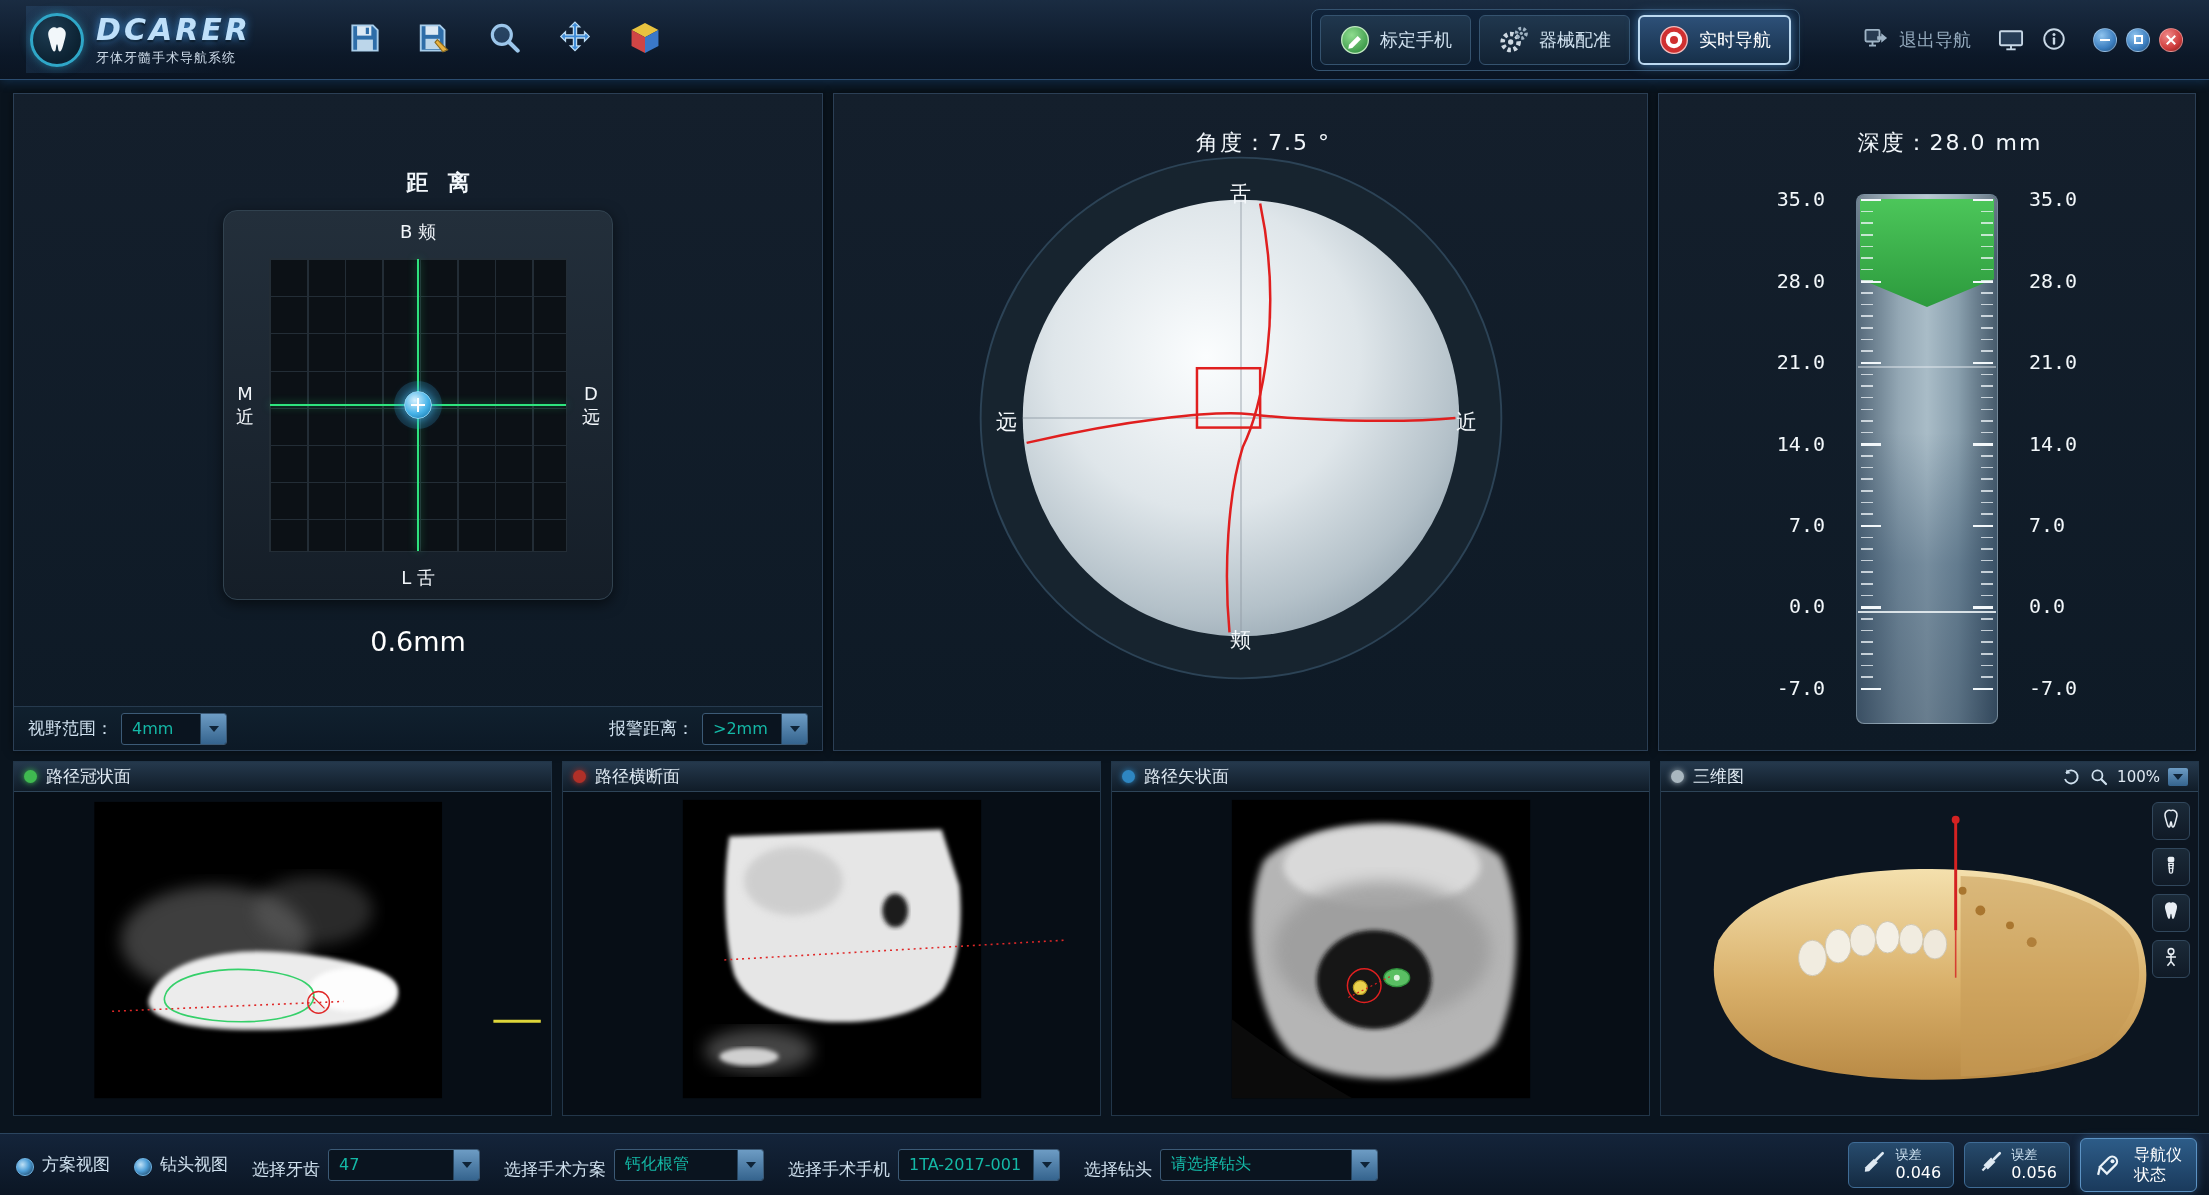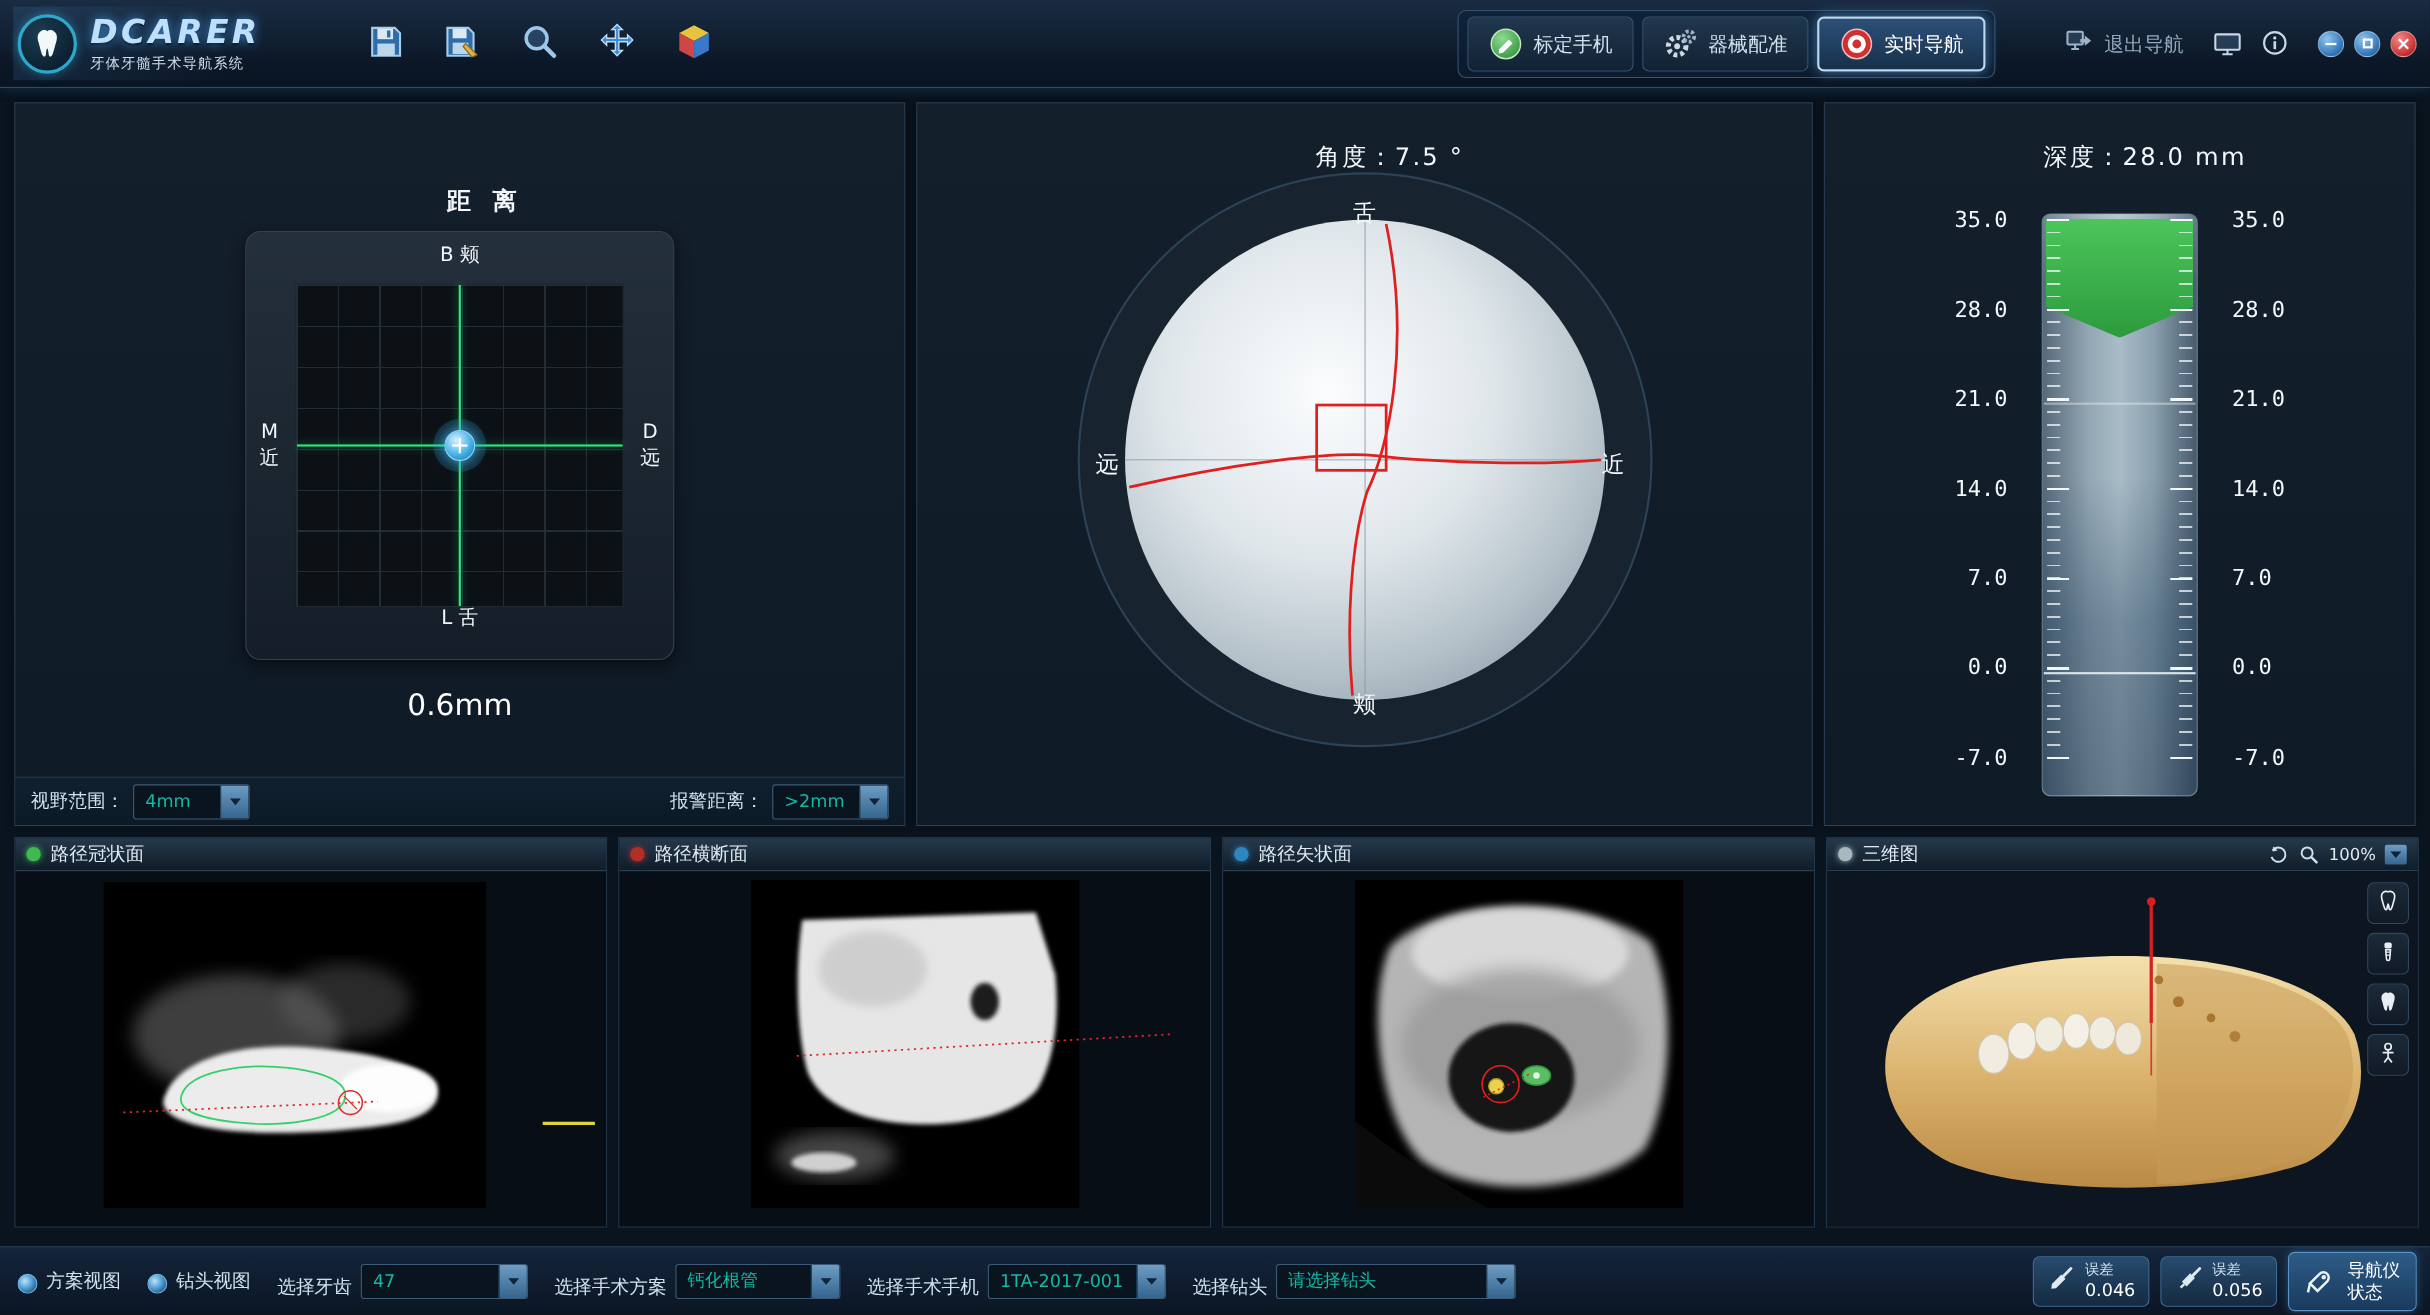--- a/index.html
+++ b/index.html
@@ -4,21 +4,21 @@
 <style>
   * { margin:0; padding:0; box-sizing:border-box; }
   html,body { width:2209px; height:1195px; overflow:hidden;
     font-family:"DejaVu Sans","Liberation Sans",sans-serif;
     background:#0a141e; color:#e8f0f7; }
 
   
   .topbar { height:80px; display:flex; align-items:center; gap:26px;
     background:linear-gradient(#1a2c42,#0c1828 70%,#0a1422);
     border-bottom:1px solid #2b4c6f; box-shadow:0 2px 10px rgba(40,120,200,.25);
-    padding:0 12px; position:relative; z-index:5; }
+    padding:0 26px; position:relative; z-index:5; }
   .logo-area { display:flex; align-items:center; gap:12px;
     background:linear-gradient(100deg,rgba(70,130,190,.18),transparent 80%);
     border-radius:0 22px 22px 0; padding:6px 26px 6px 4px; }
   .logo-circle { width:54px; height:54px; border-radius:50%;
     background:radial-gradient(circle at 35% 30%,#1d3c52,#0c2232 70%);
     border:3px solid #2fa7c8; box-shadow:0 0 10px #2fa7c888;
     display:flex; align-items:center; justify-content:center; }
   .brand { font-size:30px; font-weight:bold; letter-spacing:3px; color:#bfe0fa;
     text-shadow:0 0 10px #3f8fd8, 0 2px 2px #000; font-style:italic; }
   .brand-sub { font-size:13px; color:#cfdcea; margin-top:2px; letter-spacing:1px; }
@@ -82,21 +82,21 @@
     display:flex; align-items:center; justify-content:center; }
   .marker-core { width:28px; height:28px; border-radius:50%; position:relative;
     background:radial-gradient(circle at 38% 32%,#d6f1ff,#47b3e8 55%,#0f6ca0);
     border:1px solid #8ed6f8; box-shadow:0 0 12px #45b0e8; }
   .marker-core::before { content:""; position:absolute; left:50%; top:50%; width:14px; height:2px;
     background:#fff; transform:translate(-50%,-50%); }
   .marker-core::after { content:""; position:absolute; left:50%; top:50%; width:2px; height:14px;
     background:#fff; transform:translate(-50%,-50%); }
   .dist-label { position:absolute; color:#f2f6fa; font-size:18px; text-align:center; line-height:1.25; }
   .dl-top { top:10px; left:50%; transform:translateX(-50%); }
-  .dl-bottom { bottom:26px; left:50%; transform:translateX(-50%);text-align:right; }
+  .dl-bottom { bottom:10px; left:50%; transform:translateX(-50%);text-align:right; }
   .dl-left { left:12px; top:50%; transform:translateY(-50%); }
   .dl-right { right:12px; top:50%; transform:translateY(-50%); }
   .dist-value { margin-top:26px; font-size:27px; color:#ffffff; }
   .dist-footer { margin-top:auto; width:100%; height:44px; border-top:1px solid #263a4e;
     display:flex; align-items:center; padding:0 14px; gap:8px;
     background:linear-gradient(#10202e,#0c1926); }
   .sb-label { font-size:17px; color:#cfe0ee; white-space:nowrap; }
 
   .select { display:flex; align-items:center; height:32px; background:#0a141f;
     border:1px solid #3c5a76; border-radius:3px; overflow:hidden; cursor:pointer; }

